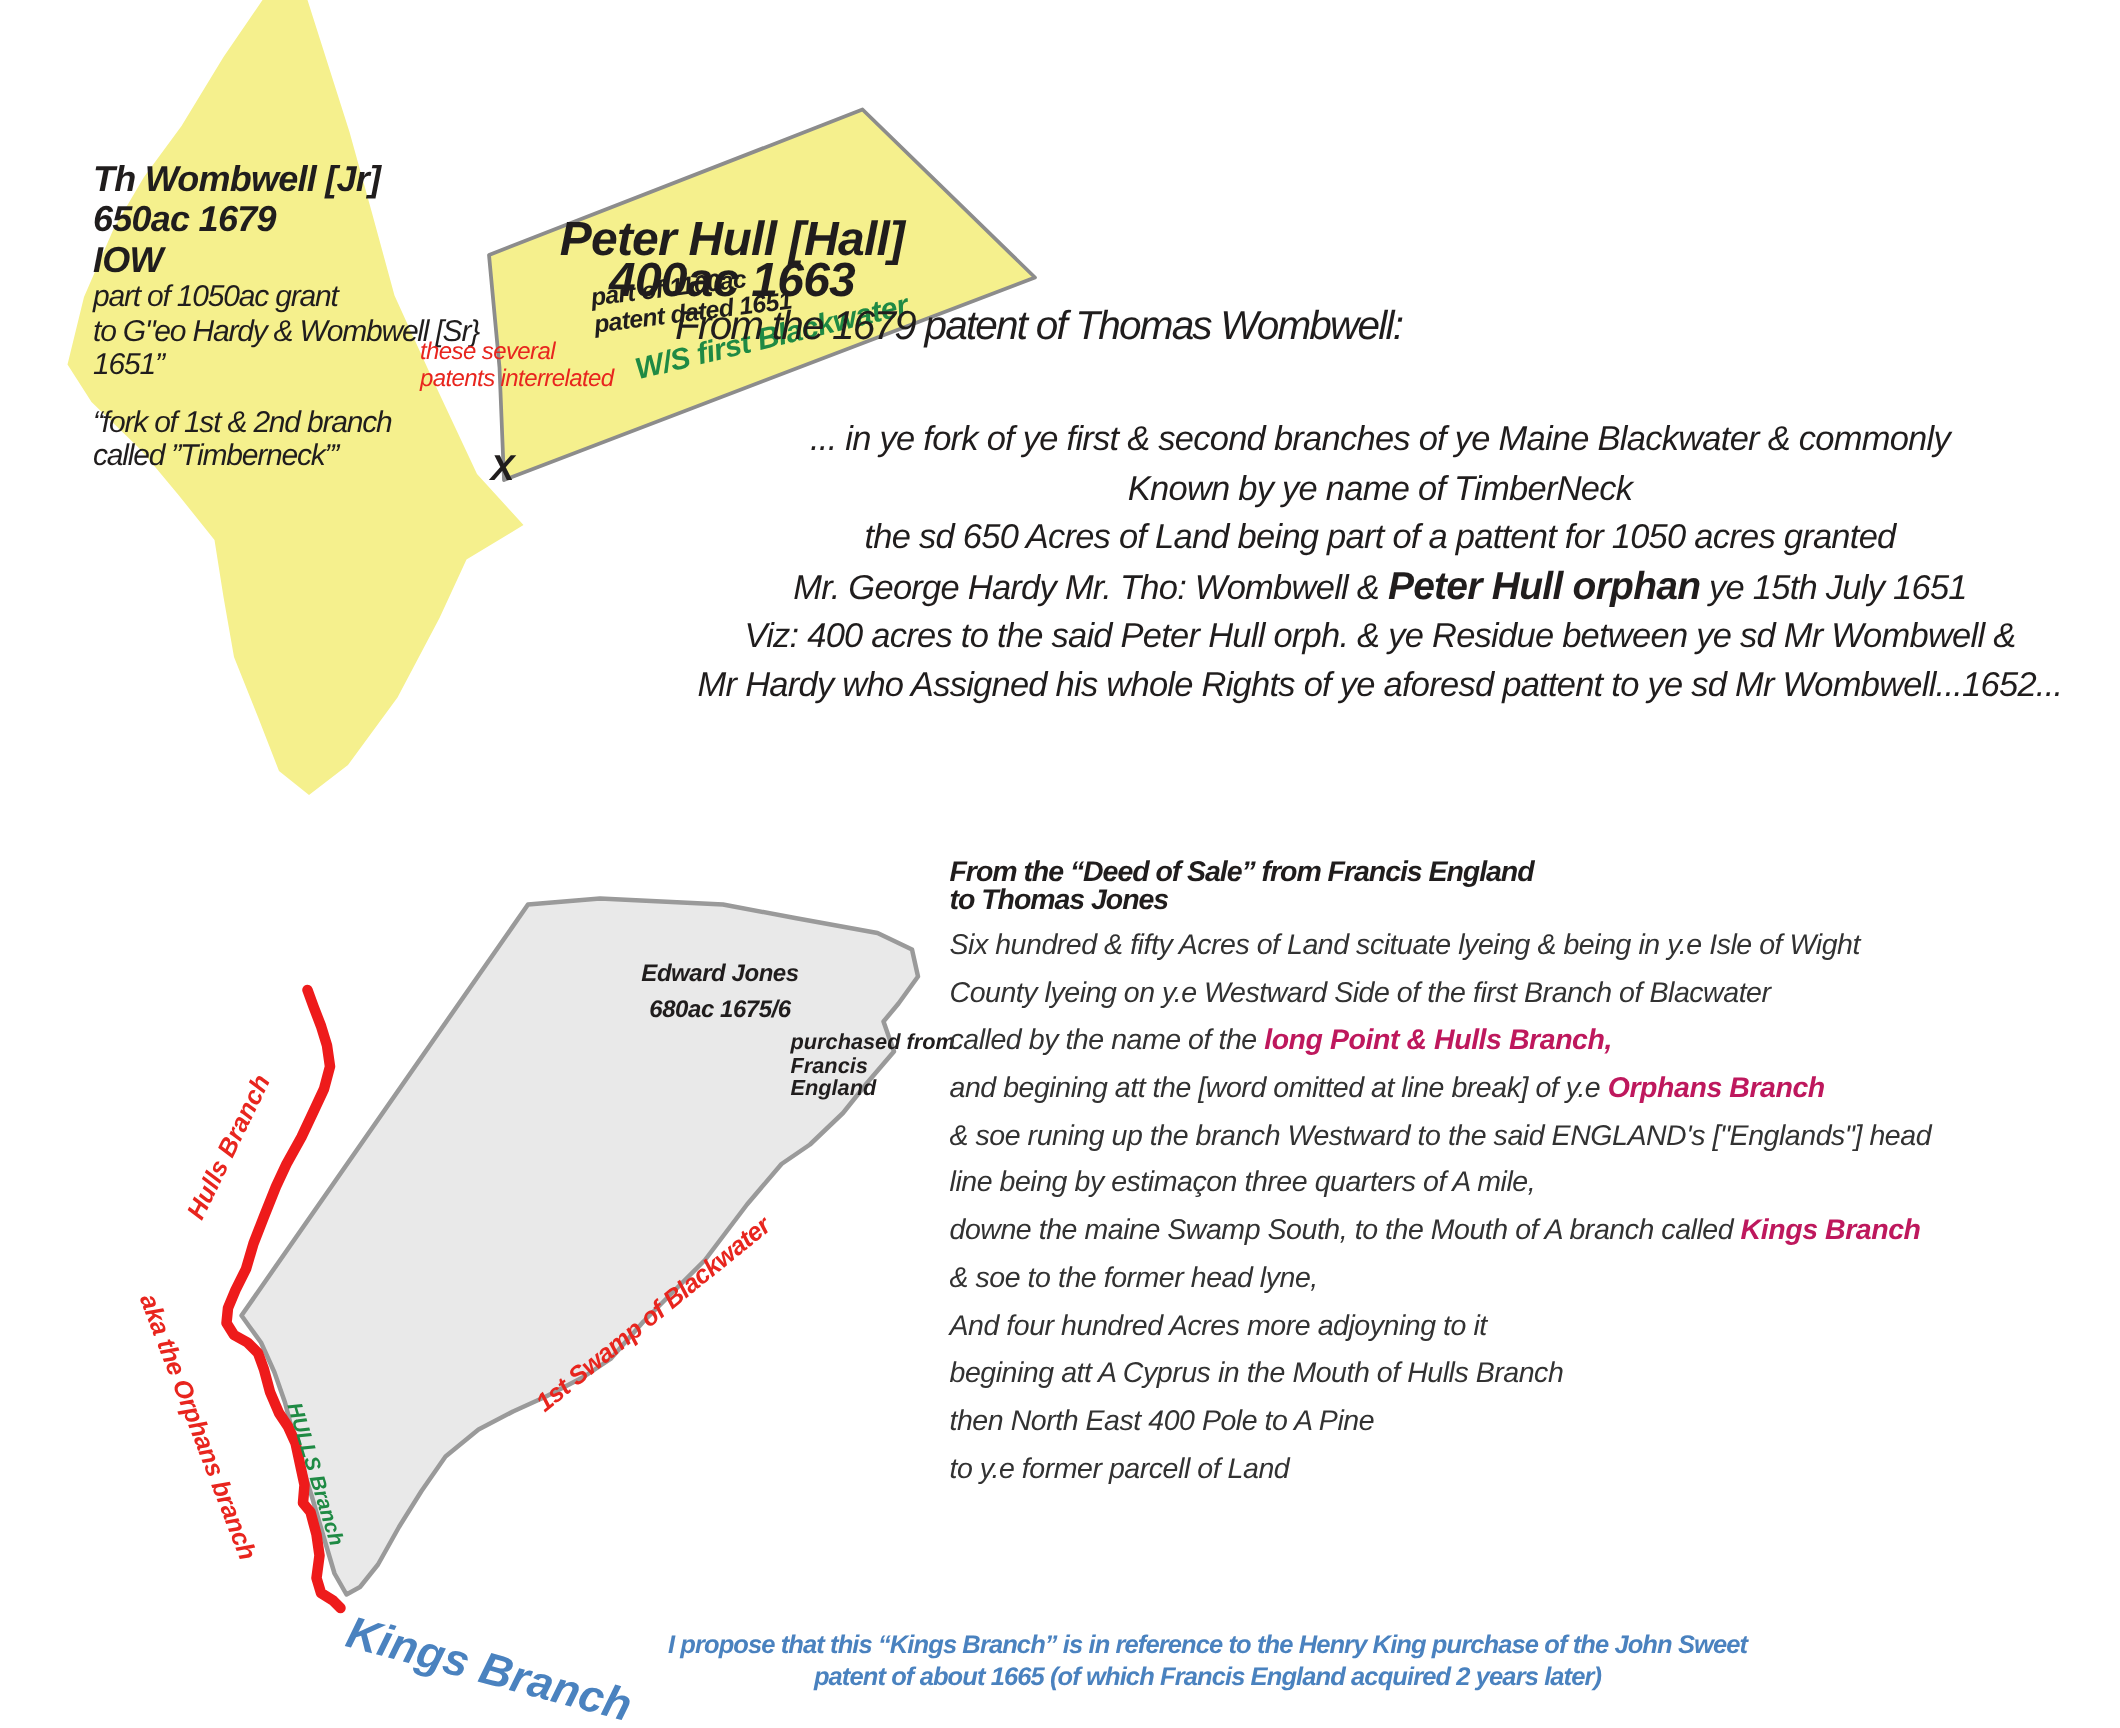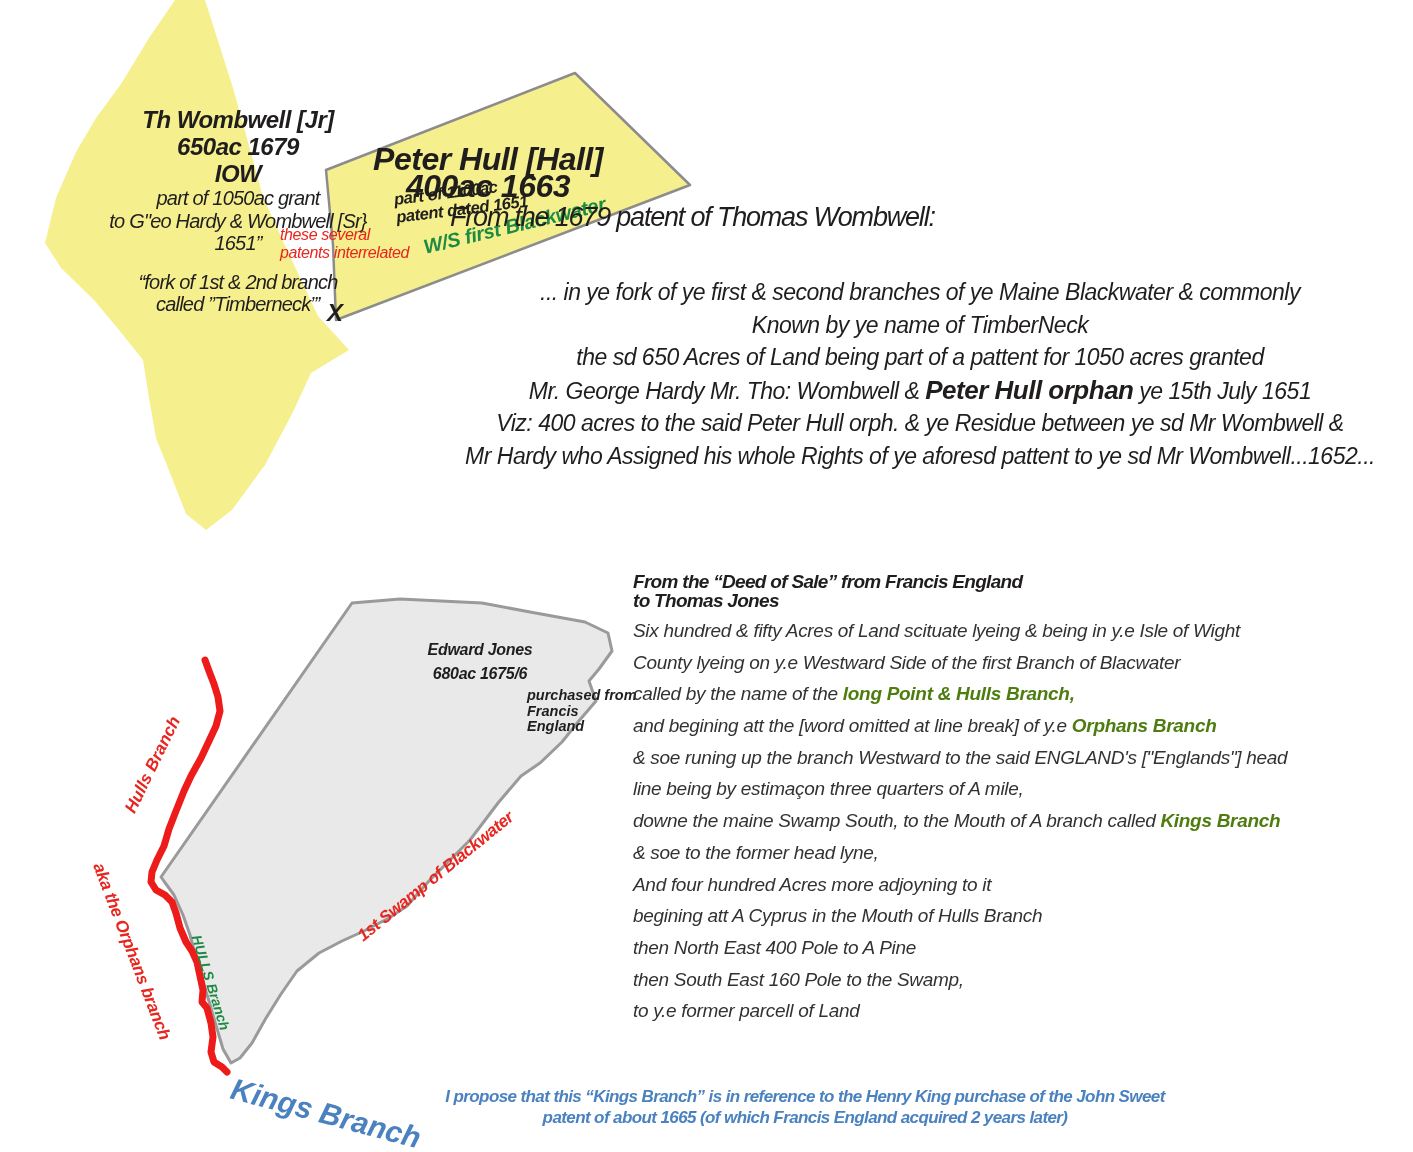--- a/index.html
+++ b/index.html
@@ -5,24 +5,24 @@
   html,body { margin:0; padding:0; background:#ffffff; }
   .canvas {
     position:relative; width:1413px; height:1152px; background:#fff;
     overflow:hidden; font-family:"Liberation Sans",sans-serif;
   }
   svg.map { position:absolute; left:0; top:0; }
   .lbl { position:absolute; font-style:italic; color:#201d1d; white-space:nowrap; }
   .red { color:#e8251e; }
   .green { color:#1f8a44; }
   .steel { color:#4a82bf; }
-  .bluepart { color:#4d7c0f; font-weight:bold; }
+  .bluepart { color:#be185d; font-weight:bold; }
 
   
-  .wombwell-block { left:78px; top:106px; width:320px; text-align:center; }
+  .wombwell-block { left:62px; top:106px; width:320px; }
   .wombwell-block .h { font-size:24px; font-weight:bold; line-height:27px; letter-spacing:-0.5px; }
   .wombwell-block .s { font-size:20px; line-height:22.5px; letter-spacing:-0.8px; }
   .wombwell-block .gap { height:16px; }
 
   
   .interrelated { left:280px; top:226px; font-size:16px; line-height:17.5px; letter-spacing:-0.4px; }
 
   
   .hull-block { left:368px; top:146px; width:240px; text-align:center; }
   .hull-block .h { font-size:32px; font-weight:bold; line-height:27px; letter-spacing:-0.5px; }
@@ -144,21 +144,20 @@
     <div class="deed-line"><span>County lyeing on y.e Westward Side of the first Branch of Blacwater</span><span class="bluepart"></span></div>
     <div class="deed-line"><span>called by the name of the </span><span class="bluepart">long Point &amp; Hulls Branch,</span></div>
     <div class="deed-line"><span>and begining att the [word omitted at line break] of y.e </span><span class="bluepart">Orphans Branch</span></div>
     <div class="deed-line"><span>&amp; soe runing up the branch Westward to the said ENGLAND's ["Englands"] head</span><span class="bluepart"></span></div>
     <div class="deed-line"><span>line being by estimaçon three quarters of A mile,</span><span class="bluepart"></span></div>
     <div class="deed-line"><span>downe the maine Swamp South, to the Mouth of A branch called </span><span class="bluepart">Kings Branch</span></div>
     <div class="deed-line"><span>&amp; soe to the former head lyne,</span><span class="bluepart"></span></div>
     <div class="deed-line"><span>And four hundred Acres more adjoyning to it</span><span class="bluepart"></span></div>
     <div class="deed-line"><span>begining att A Cyprus in the Mouth of Hulls Branch</span><span class="bluepart"></span></div>
     <div class="deed-line"><span>then North East 400 Pole to A Pine</span><span class="bluepart"></span></div>
-    <div class="deed-line"><span>then South East 160 Pole to the Swamp,</span><span class="bluepart"></span></div>
     <div class="deed-line"><span>to y.e former parcell of Land</span><span class="bluepart"></span></div>
   </div>
 
   <div class="lbl steel proposal">
     <div>I propose that this “Kings Branch” is in reference to the Henry King purchase of the John Sweet</div>
     <div>patent of about 1665 (of which Francis England acquired 2 years later)</div>
   </div>
 
 </div>
 

